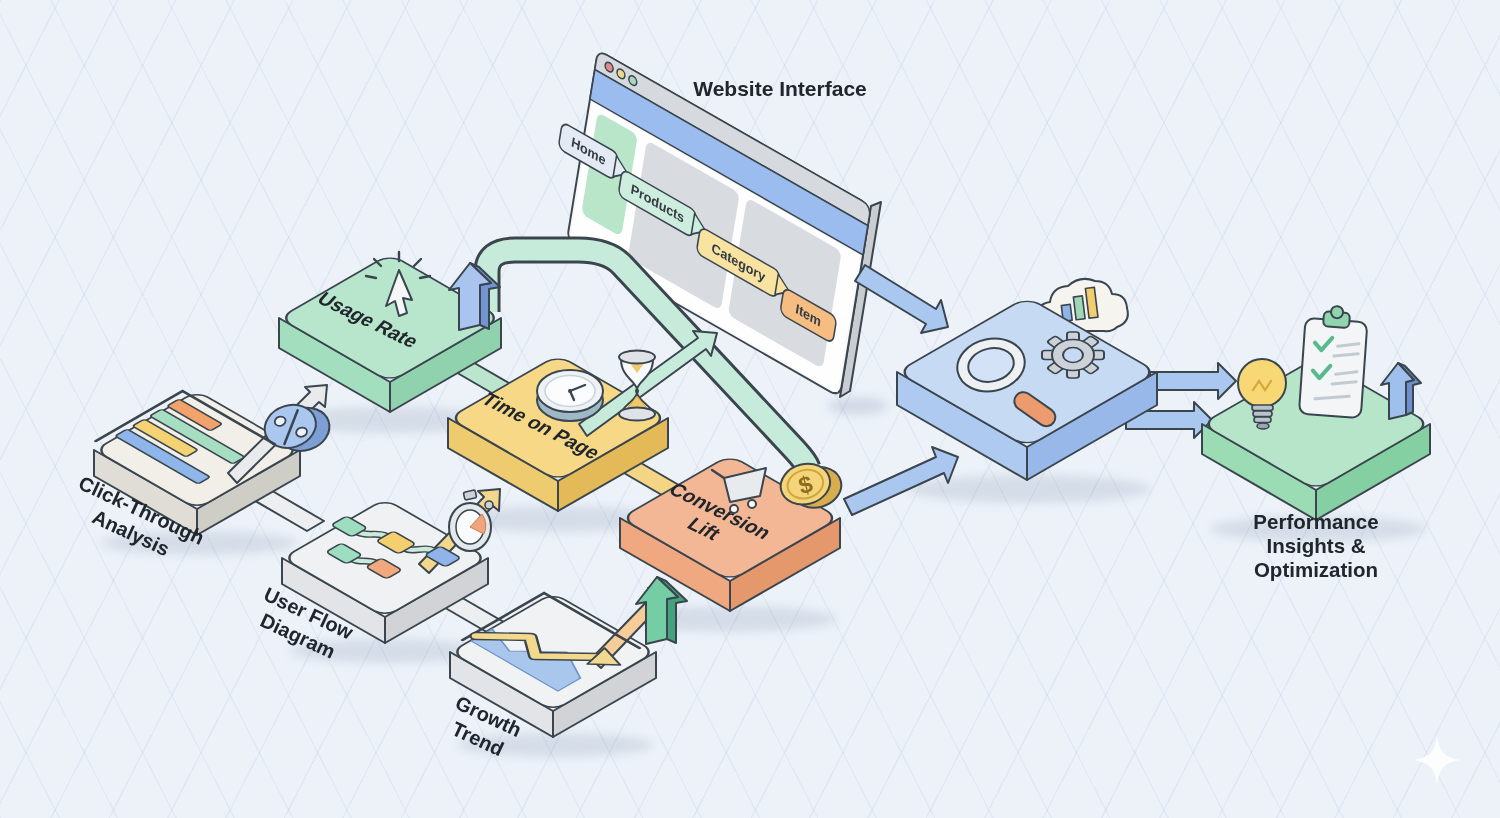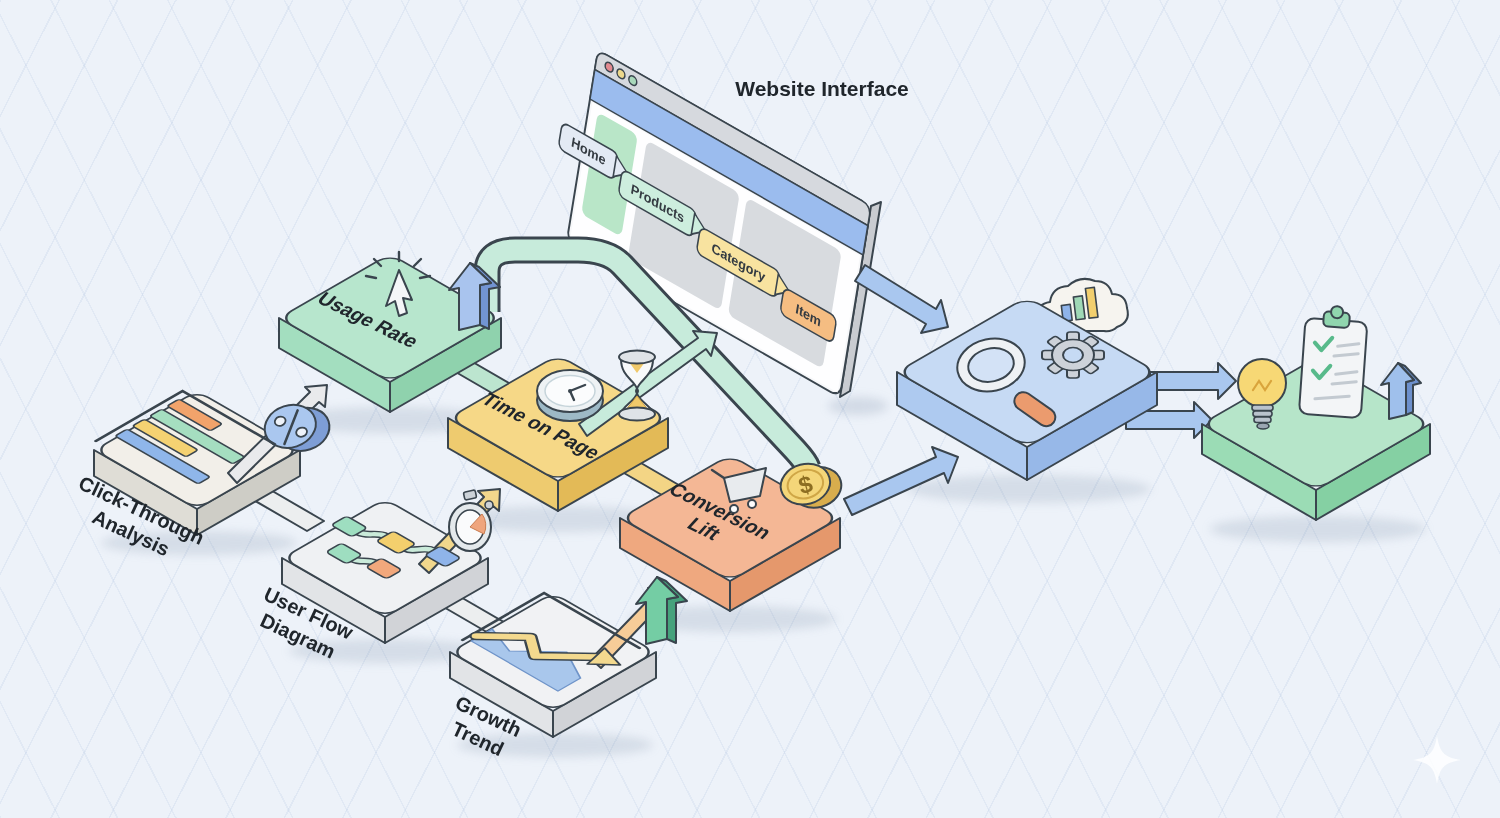--- a/index.html
+++ b/index.html
@@ -307,21 +307,21 @@
     <line x1="0" y1="-14" x2="24" y2="-18" stroke="#c3cad1" stroke-width="3" stroke-linecap="round"></line>
     <polyline points="-20,2 -13,9 -3,-4" fill="none" stroke="#58ba8b" stroke-width="4" stroke-linecap="round" stroke-linejoin="round"></polyline>
     <line x1="3" y1="4" x2="24" y2="0" stroke="#c3cad1" stroke-width="3" stroke-linecap="round"></line>
     <line x1="0" y1="14" x2="24" y2="10" stroke="#c3cad1" stroke-width="3" stroke-linecap="round"></line>
     <line x1="-16" y1="30" x2="18" y2="25" stroke="#c3cad1" stroke-width="3" stroke-linecap="round"></line>
   </g>
 
   <path d="M1437,736 C1440,753 1444,757 1461,760 C1444,763 1440,767 1437,784 C1434,767 1430,763 1413,760 C1430,757 1434,753 1437,736 Z" fill="#fdfeff" opacity="0.9"></path>
 </svg>
 
-<div class="lbl" style="left:822px;top:89px;transform:translate(-50%,-50%);font-size:21px;">Website Interface</div>
+<div class="lbl" style="left:780px;top:89px;transform:translate(-50%,-50%);font-size:21px;">Website Interface</div>
 
 <div class="lbl" style="left:368px;top:320px;transform:translate(-50%,-50%) rotate(26deg) skewX(-16deg);font-size:19.5px;">Usage Rate</div>
 
 <div class="lbl" style="left:541px;top:426px;transform:translate(-50%,-50%) rotate(27deg) skewX(-16deg);font-size:19.5px;">Time on Page</div>
 
 <div class="lbl" style="left:712px;top:520px;transform:translate(-50%,-50%) rotate(26deg) skewX(-16deg);font-size:19.5px;line-height:23px;">
   <div>Conversion</div>
   <div>Lift</div>
 </div>
 
@@ -334,14 +334,19 @@
   <div>User Flow</div>
   <div>Diagram</div>
 </div>
 
 <div class="lbl" style="left:483px;top:728px;transform:translate(-50%,-50%) rotate(25deg);font-size:20px;line-height:25px;">
   <div>Growth</div>
   <div>Trend</div>
 </div>
 
 
+<div class="lbl" style="left:1316px;top:546px;transform:translate(-50%,-50%);font-size:20.5px;line-height:24px;">
+  <div>Performance</div>
+  <div>Insights &amp;</div>
+  <div>Optimization</div>
+</div>
 
 </div>
 
 </body></html>

